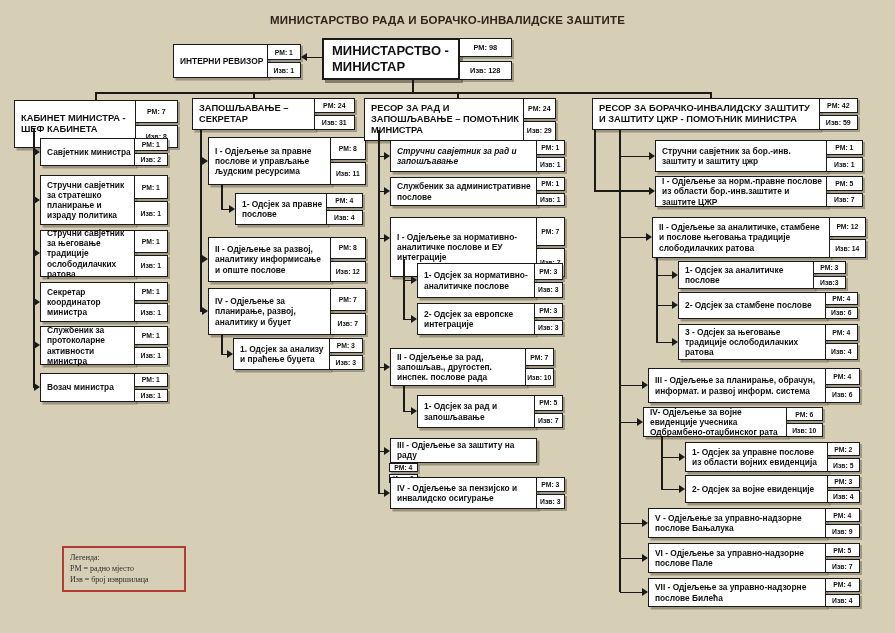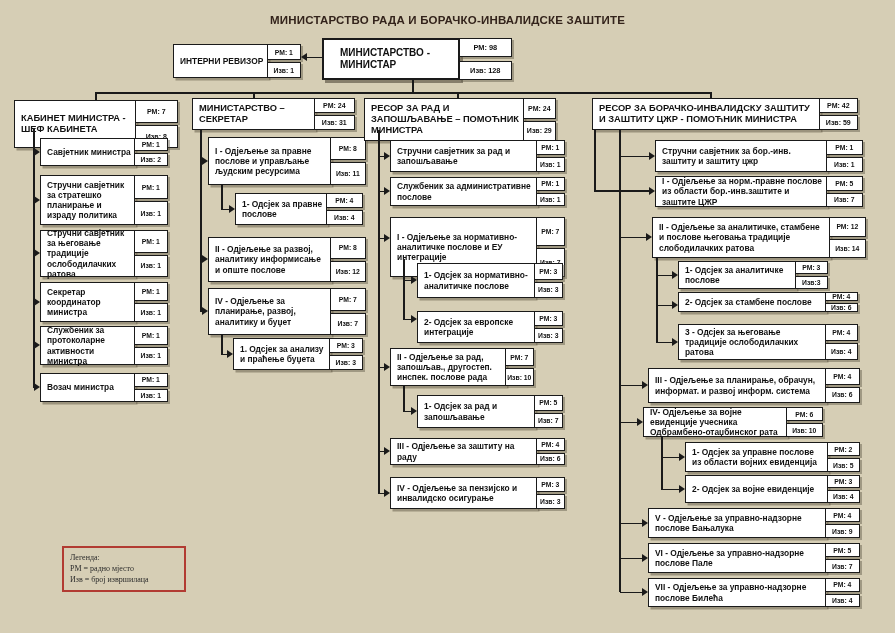--- a/index.html
+++ b/index.html
@@ -28,21 +28,21 @@
   .cell {
     flex: 1; background: #fff; border: 1px solid #1a1a1a;
     box-shadow: 2px 2px 0 rgba(95,88,70,.45);
     display: flex; align-items: center; justify-content: center;
     font-size: 6.8px; font-weight: bold; color: #111;
     margin-left: -1.4px;
   }
   .cell + .cell { margin-top: 2px; }
   .hdr .lbl { border-width: 1.9px; font-size: 9.3px; }
   .hdr .cell { font-size: 7px; }
-  .big .lbl { border-width: 2.6px; font-size: 10px; box-shadow: 3px 3px 0 rgba(80,74,58,.6); padding-left: 16px; }
+  .big .lbl { border-width: 2.6px; font-size: 13px; box-shadow: 3px 3px 0 rgba(80,74,58,.6); padding-left: 8px; }
   .big .cell { border-width: 1.8px; font-size: 7.4px; }
   .big .cell + .cell { margin-top: 4px; }
   .ln { position: absolute; background: #1a1a1a; }
   .tri { position: absolute; width: 0; height: 0;
          border-top: 4px solid transparent; border-bottom: 4px solid transparent; }
   .tri-r { border-left: 6px solid #1a1a1a; }
   .tri-l { border-right: 6px solid #1a1a1a; }
   .legend {
     position: absolute; left: 62px; top: 546px; width: 124px;
     border: 2px solid #b23b32; padding: 4px 6px;
@@ -113,21 +113,21 @@
       </div>
     </div>
     <div class="node" style="left: 40px; top: 373px; height: 29px;">
       <div class="lbl" style="width: 95px;">Возач министра</div>
       <div class="stats" style="width: 33px;">
         <div class="cell">РМ: 1</div>
         <div class="cell">Изв: 1</div>
       </div>
     </div>
     <div class="node hdr" style="left: 192px; top: 98px; height: 32px;">
-      <div class="lbl" style="width: 123px;">МИНИСТАРСТВО – СЕКРЕТАР</div>
+      <div class="lbl" style="width: 123px;">ЗАПОШЉАВАЊЕ – СЕКРЕТАР</div>
       <div class="stats" style="width: 40px;">
         <div class="cell">РМ: 24</div>
         <div class="cell">Изв: 31</div>
       </div>
     </div>
     <div class="node" style="left: 208px; top: 137px; height: 48px;">
       <div class="lbl" style="width: 123px;">I - Одјељење за правне послове и управљање људским ресурсима</div>
       <div class="stats" style="width: 35px;">
         <div class="cell">РМ: 8</div>
         <div class="cell">Изв: 11</div>
@@ -162,21 +162,21 @@
       </div>
     </div>
     <div class="node hdr" style="left: 364px; top: 98px; height: 43px;">
       <div class="lbl" style="width: 160px;">РЕСОР ЗА РАД И ЗАПОШЉАВАЊЕ – ПОМОЋНИК МИНИСТРА</div>
       <div class="stats" style="width: 32px;">
         <div class="cell">РМ: 24</div>
         <div class="cell">Изв: 29</div>
       </div>
     </div>
     <div class="node" style="left: 390px; top: 140px; height: 32px;">
-      <div class="lbl" style="width: 147px;">Стручни савјетник за рад и запошљавање</div>
+      <div class="lbl" style="width: 147px; font-style: italic;">Стручни савјетник за рад и запошљавање</div>
       <div class="stats" style="width: 28px;">
         <div class="cell">РМ: 1</div>
         <div class="cell">Изв: 1</div>
       </div>
     </div>
     <div class="node" style="left: 390px; top: 177px; height: 29px;">
       <div class="lbl" style="width: 147px;">Службеник за административне послове</div>
       <div class="stats" style="width: 28px;">
         <div class="cell">РМ: 1</div>
         <div class="cell">Изв: 1</div>
@@ -189,42 +189,42 @@
         <div class="cell">Изв: 7</div>
       </div>
     </div>
     <div class="node" style="left: 417px; top: 263px; height: 35px;">
       <div class="lbl" style="width: 118px;">1- Одсјек за нормативно-аналитичке послове</div>
       <div class="stats" style="width: 28px;">
         <div class="cell">РМ: 3</div>
         <div class="cell">Изв: 3</div>
       </div>
     </div>
-    <div class="node" style="left: 417px; top: 303px; height: 32px; margin-top: 8px;">
+    <div class="node" style="left: 417px; top: 303px; height: 32px;">
       <div class="lbl" style="width: 118px;">2- Одсјек  за европске  интеграције</div>
       <div class="stats" style="width: 28px;">
         <div class="cell">РМ: 3</div>
         <div class="cell">Изв: 3</div>
       </div>
     </div>
     <div class="node" style="left: 390px; top: 348px; height: 38px;">
-      <div class="lbl" style="width: 116px;">II - Одјељење  за рад, запошљав., другостеп. инспек. послове рада</div>
+      <div class="lbl" style="width: 136px;">II - Одјељење  за рад, запошљав., другостеп. инспек. послове рада</div>
       <div class="stats" style="width: 28px;">
         <div class="cell">РМ: 7</div>
         <div class="cell">Изв: 10</div>
       </div>
     </div>
     <div class="node" style="left: 417px; top: 395px; height: 33px;">
       <div class="lbl" style="width: 118px;">1- Одсјек  за рад и запошљавање</div>
       <div class="stats" style="width: 28px;">
         <div class="cell">РМ: 5</div>
         <div class="cell">Изв: 7</div>
       </div>
     </div>
-    <div class="node" style="left: 390px; top: 438px; height: 27px;">
+    <div class="node" style="left: 390px; top: 438px; height: 27px; flex-direction: column;">
       <div class="lbl" style="width: 147px;">III - Одјељење за заштиту на раду</div>
       <div class="stats" style="width: 28px;">
         <div class="cell">РМ: 4</div>
         <div class="cell">Изв: 6</div>
       </div>
     </div>
     <div class="node" style="left: 390px; top: 477px; height: 32px;">
       <div class="lbl" style="width: 147px;">IV - Одјељење за пензијско и инвалидско осигурање</div>
       <div class="stats" style="width: 28px;">
         <div class="cell">РМ: 3</div>
@@ -253,27 +253,27 @@
       </div>
     </div>
     <div class="node" style="left: 652px; top: 217px; height: 41px;">
       <div class="lbl" style="width: 178px;">II - Одјељење за аналитичке, стамбене и послове његовања традиције слободилачких ратова</div>
       <div class="stats" style="width: 36px;">
         <div class="cell">РМ: 12</div>
         <div class="cell">Изв: 14</div>
       </div>
     </div>
     <div class="node" style="left: 678px; top: 261px; height: 28px;">
-      <div class="lbl" style="width: 118px;">1- Одсјек за аналитичке послове</div>
+      <div class="lbl" style="width: 136px;">1- Одсјек за аналитичке послове</div>
       <div class="stats" style="width: 32px;">
         <div class="cell">РМ: 3</div>
         <div class="cell">Изв:3</div>
       </div>
     </div>
-    <div class="node" style="left: 678px; top: 292px; height: 20px;">
+    <div class="node" style="left: 678px; top: 292px; height: 27px;">
       <div class="lbl" style="width: 148px;">2- Одсјек за стамбене послове</div>
       <div class="stats" style="width: 32px;">
         <div class="cell">РМ: 4</div>
         <div class="cell">Изв: 6</div>
       </div>
     </div>
     <div class="node" style="left: 678px; top: 324px; height: 36px;">
       <div class="lbl" style="width: 148px;">3 - Одсјек за његовање традиције ослободилачких ратова</div>
       <div class="stats" style="width: 32px;">
         <div class="cell">РМ: 4</div>

